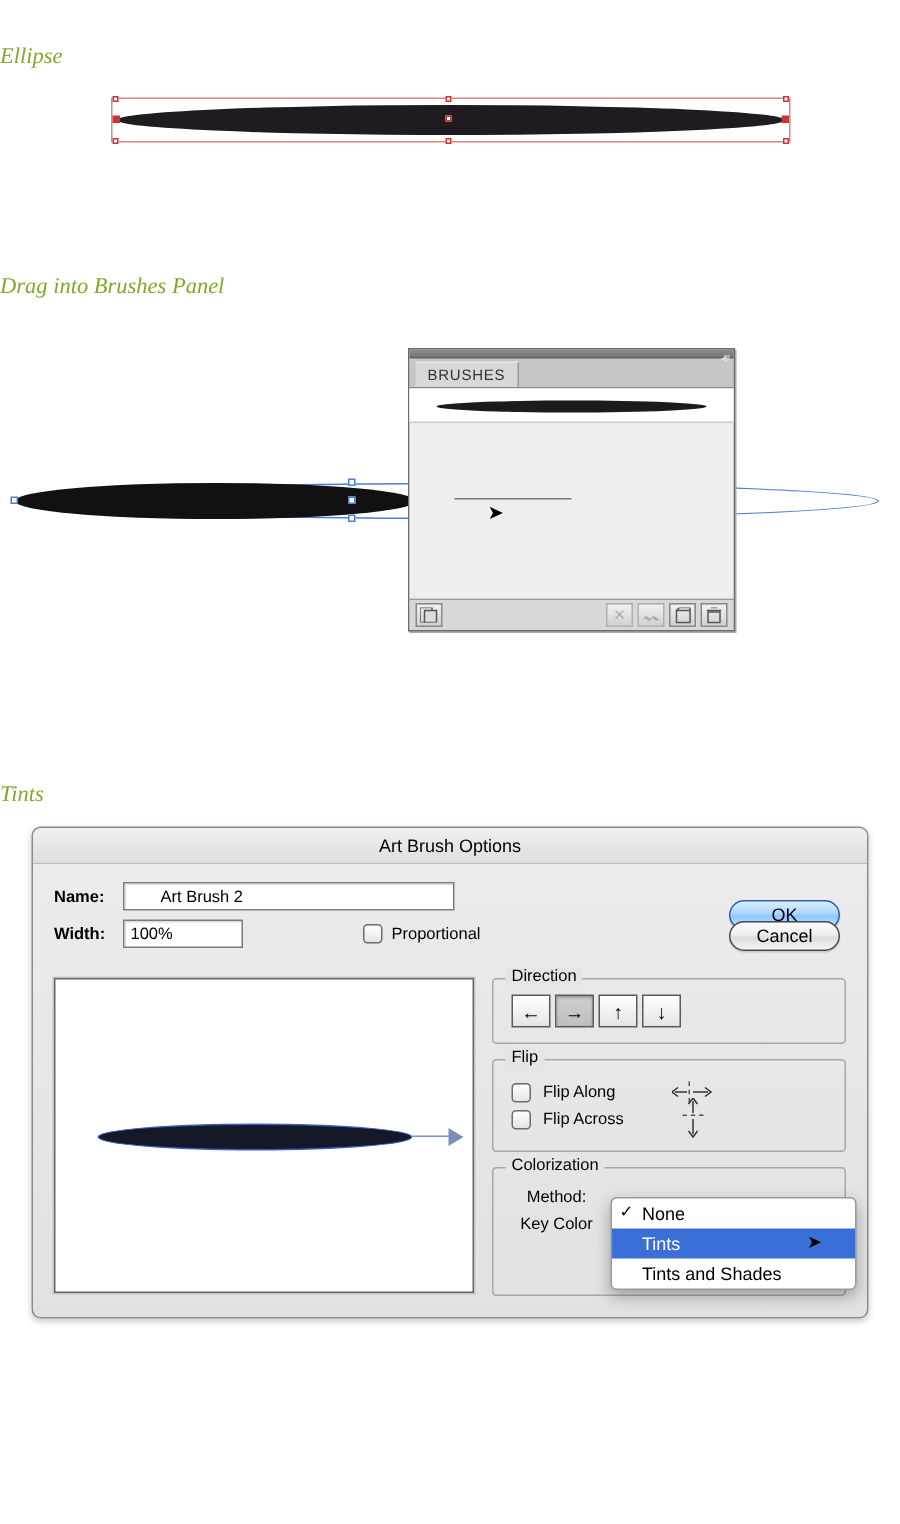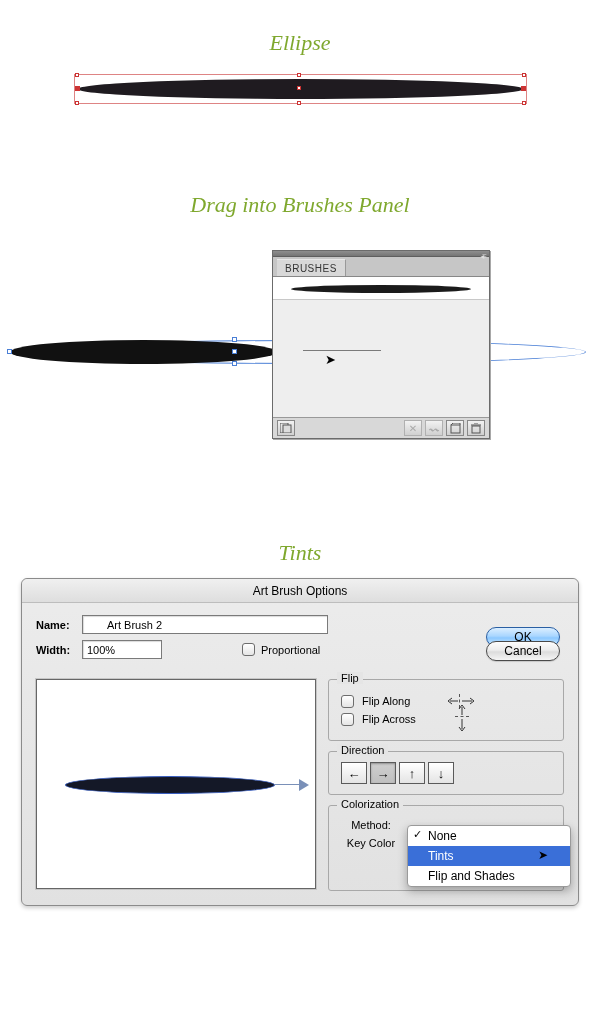--- a/index.html
+++ b/index.html
@@ -10,23 +10,23 @@
     background: #fff;
     font-family: "Lucida Grande", Arial, sans-serif;
     font-size: 11px;
     color: #000;
   }
 
   
   .heading {
     font-family: Georgia, "Times New Roman", serif;
     font-style: italic;
-    font-size: 22px;
+    font-size: 15px;
     color: #7fa82e;
-    text-align: center;
+    text-align: left;
     margin: 30px 0 12px;
   }
 
   
   .ellipse-selected-wrap {
     position: relative;
     width: 445px;
     height: 26px;
     margin: 20px auto 90px;
   }
@@ -222,21 +222,21 @@
     font-weight: bold;
   }
   .dlg-input {
     border: 1px solid #7a7a7a;
     background: #fff;
     font-size: 11px;
     padding: 2px 4px;
     height: 19px;
     box-shadow: inset 1px 1px 1px rgba(0,0,0,0.15);
   }
-  .dlg-input.name { width: 246px; padding-left: 24px; }
+  .dlg-input.name { width: 221px; padding-left: 24px; }
   .dlg-input.width { width: 80px; }
   .dlg-checkbox {
     display: inline-flex;
     align-items: center;
     margin-left: 80px;
   }
   .dlg-checkbox .cb {
     width: 13px; height: 13px;
     border: 1px solid #6d6d6d;
     border-radius: 3px;
@@ -504,72 +504,72 @@
     </div>
 
     <div class="lower-area">
       <div class="preview-box">
         <div class="preview-ellipse"></div>
         <div class="preview-arrow-line"></div>
         <div class="preview-arrow-head"></div>
       </div>
 
       <div class="groups-col">
-
-        <div class="fieldset">
-          <span class="legend">Flip</span>
-          <div class="flip-row">
-            <span class="cb"></span>
-            <span class="flip-label">Flip Along</span>
-            <span class="flip-icon">
-              <svg width="28" height="14">
-                  <path d="M2 7 L10 7 M14 7 L24 7 M22 4 L26 7 L22 10" stroke="#333" fill="none"></path>
-                  <path d="M4 4 L0 7 L4 10" stroke="#333" fill="none"></path>
-                </svg>
-            </span>
-          </div>
-          <div class="flip-row">
-            <span class="cb"></span>
-            <span class="flip-label">Flip Across</span>
-            <span class="flip-icon" style="transform:rotate(90deg)">
-              <svg width="28" height="14">
-                  <path d="M2 7 L10 7 M14 7 L24 7 M22 4 L26 7 L22 10" stroke="#333" fill="none"></path>
-                  <path d="M4 4 L0 7 L4 10" stroke="#333" fill="none"></path>
-                </svg>
-            </span>
-          </div>
-        </div>
 
         <div class="fieldset">
           <span class="legend">Direction</span>
           <div class="dir-row">
             <div class="dir-btn">
                 <span>←</span>
               </div>
             <div class="dir-btn selected">
                 <span>→</span>
               </div>
             <div class="dir-btn">
                 <span>↑</span>
               </div>
             <div class="dir-btn">
                 <span>↓</span>
               </div>
           </div>
         </div>
 
+        <div class="fieldset">
+          <span class="legend">Flip</span>
+          <div class="flip-row">
+            <span class="cb"></span>
+            <span class="flip-label">Flip Along</span>
+            <span class="flip-icon">
+              <svg width="28" height="14">
+                  <path d="M2 7 L10 7 M14 7 L24 7 M22 4 L26 7 L22 10" stroke="#333" fill="none"></path>
+                  <path d="M4 4 L0 7 L4 10" stroke="#333" fill="none"></path>
+                </svg>
+            </span>
+          </div>
+          <div class="flip-row">
+            <span class="cb"></span>
+            <span class="flip-label">Flip Across</span>
+            <span class="flip-icon" style="transform:rotate(90deg)">
+              <svg width="28" height="14">
+                  <path d="M2 7 L10 7 M14 7 L24 7 M22 4 L26 7 L22 10" stroke="#333" fill="none"></path>
+                  <path d="M4 4 L0 7 L4 10" stroke="#333" fill="none"></path>
+                </svg>
+            </span>
+          </div>
+        </div>
+
         <div class="fieldset" style="padding-bottom:38px">
           <span class="legend">Colorization</span>
           <div class="colorization-row">
             <span class="lbl">Method:</span>
             <div class="dropdown-open">
               <div class="dropdown-list">
                 <div class="dropdown-item checked">None</div>
                 <div class="dropdown-item highlight">Tints</div>
-                <div class="dropdown-item">Flip and Shades</div>
+                <div class="dropdown-item">Tints and Shades</div>
                 <span class="dd-cursor">➤</span>
               </div>
             </div>
           </div>
           <div class="colorization-row" style="margin-top:6px">
             <span class="lbl">Key Color</span>
           </div>
         </div>
       </div>
     </div>

